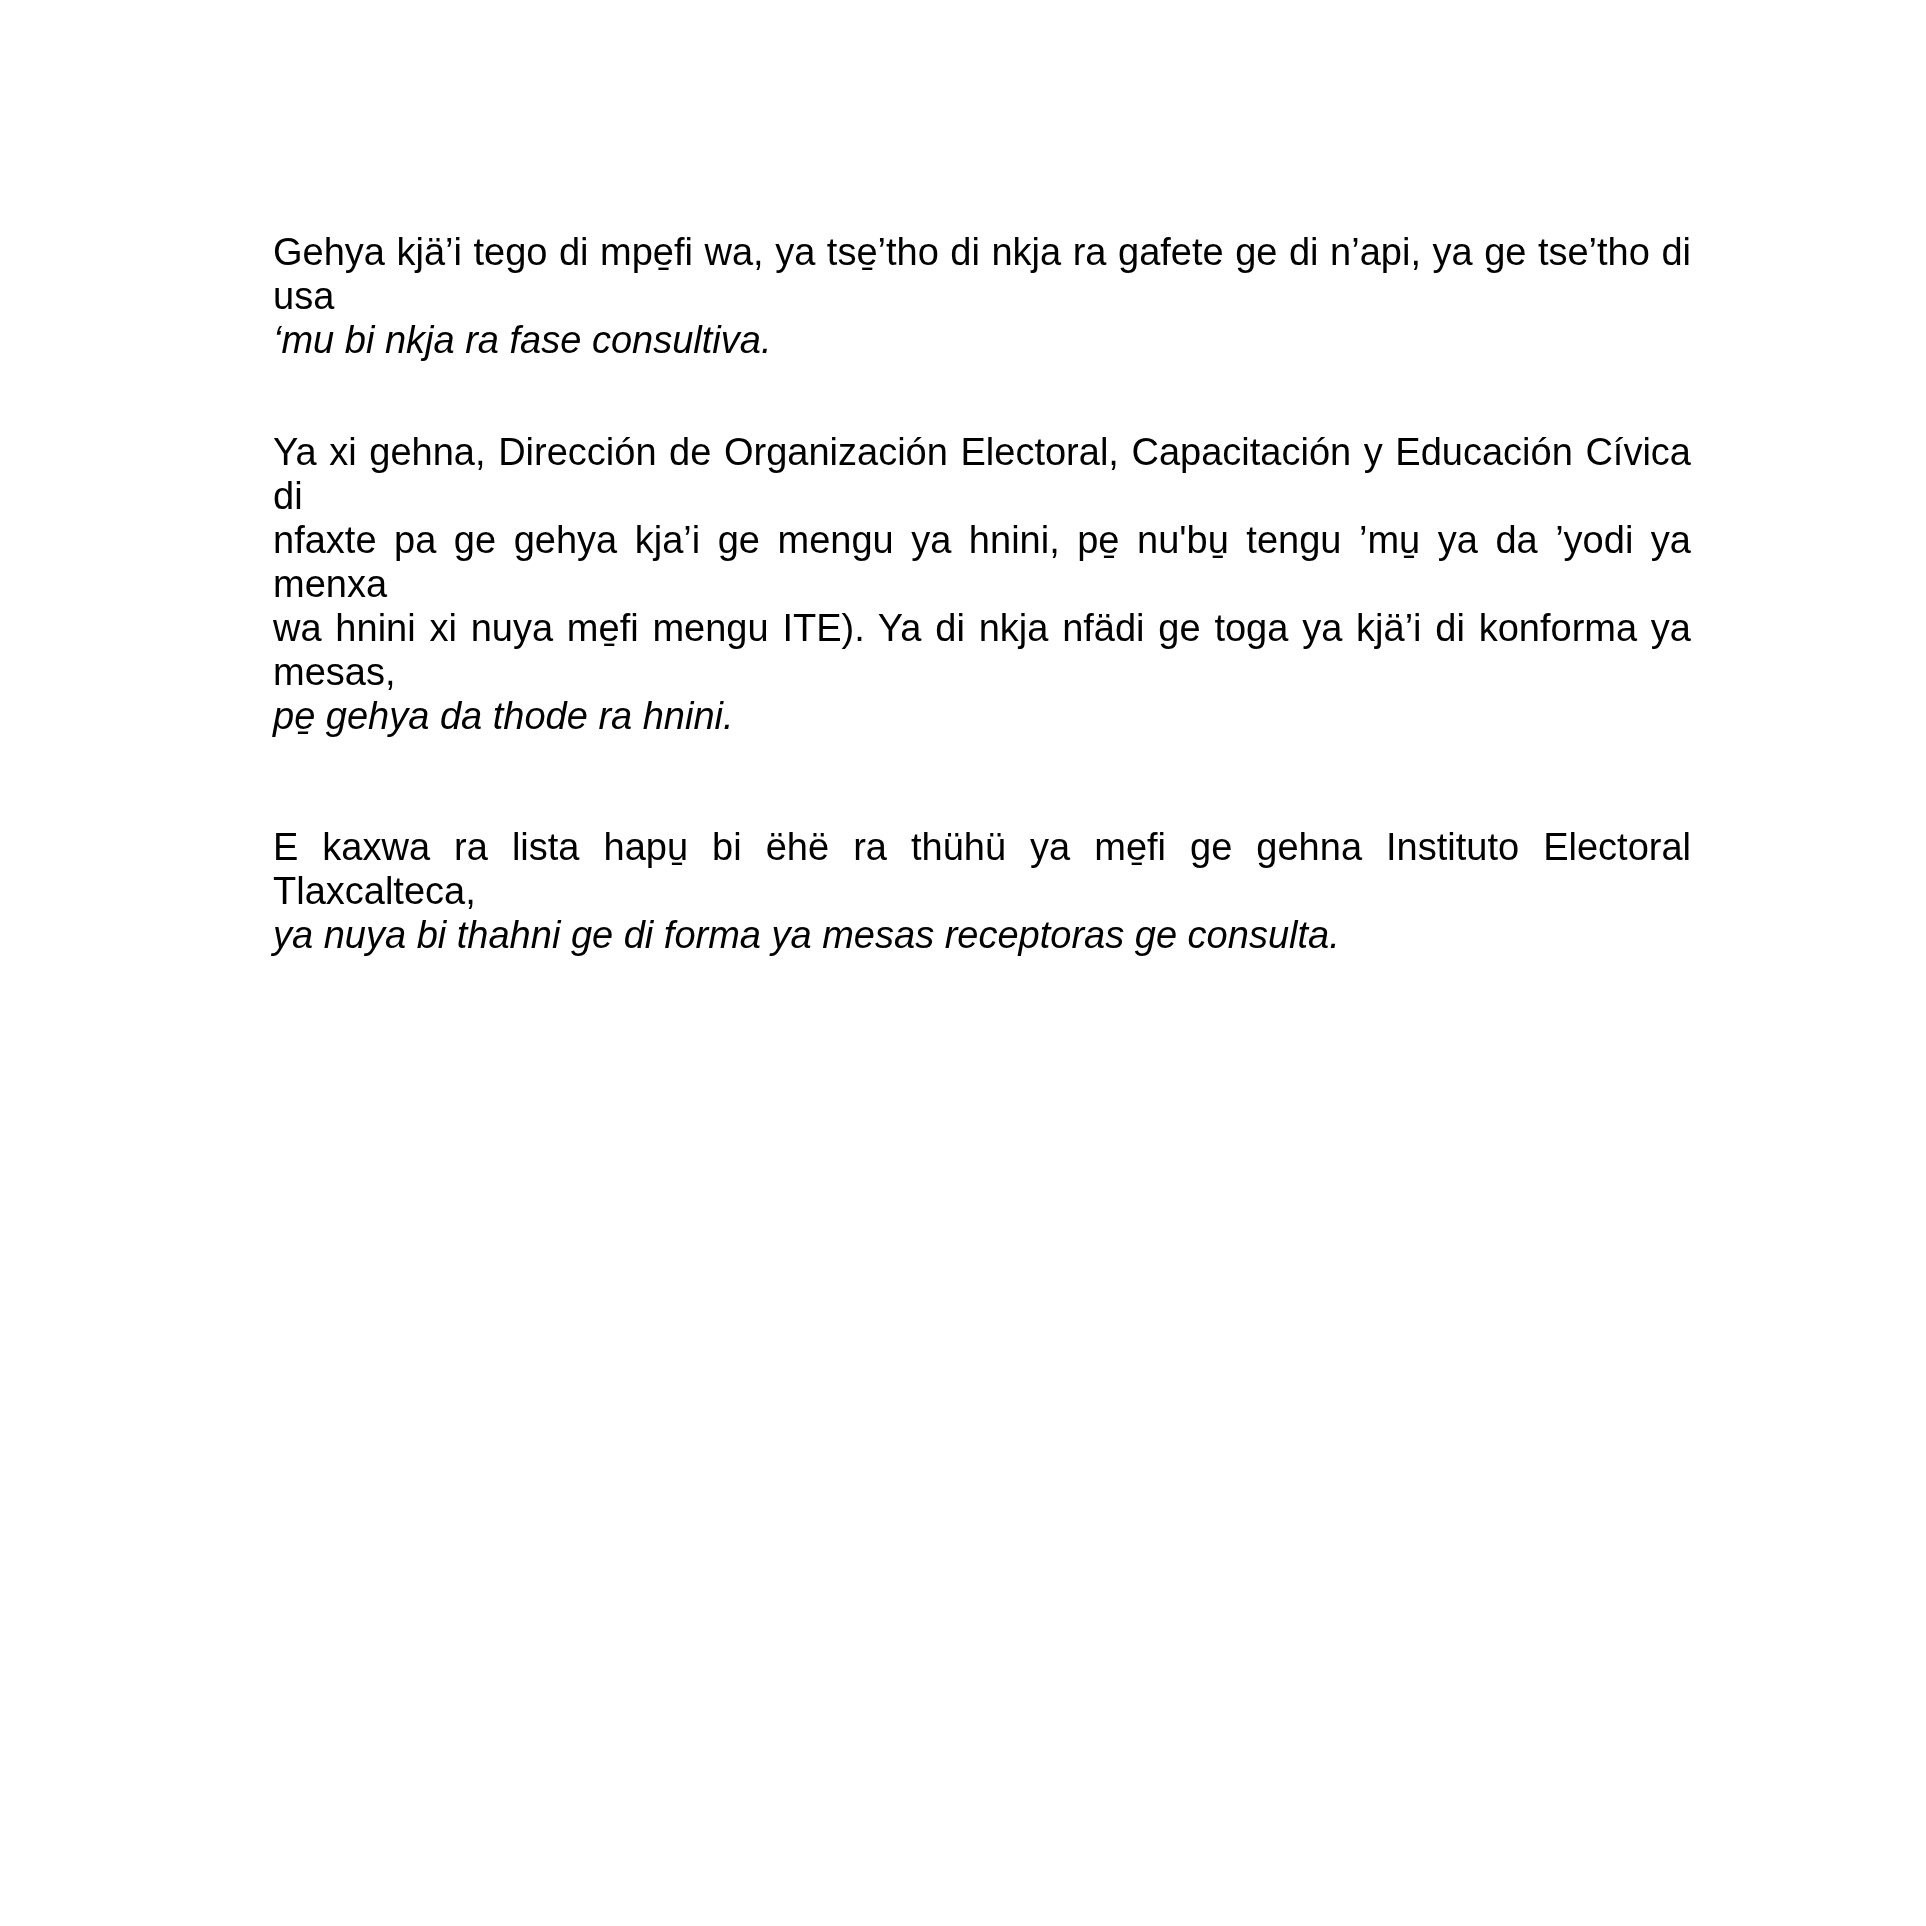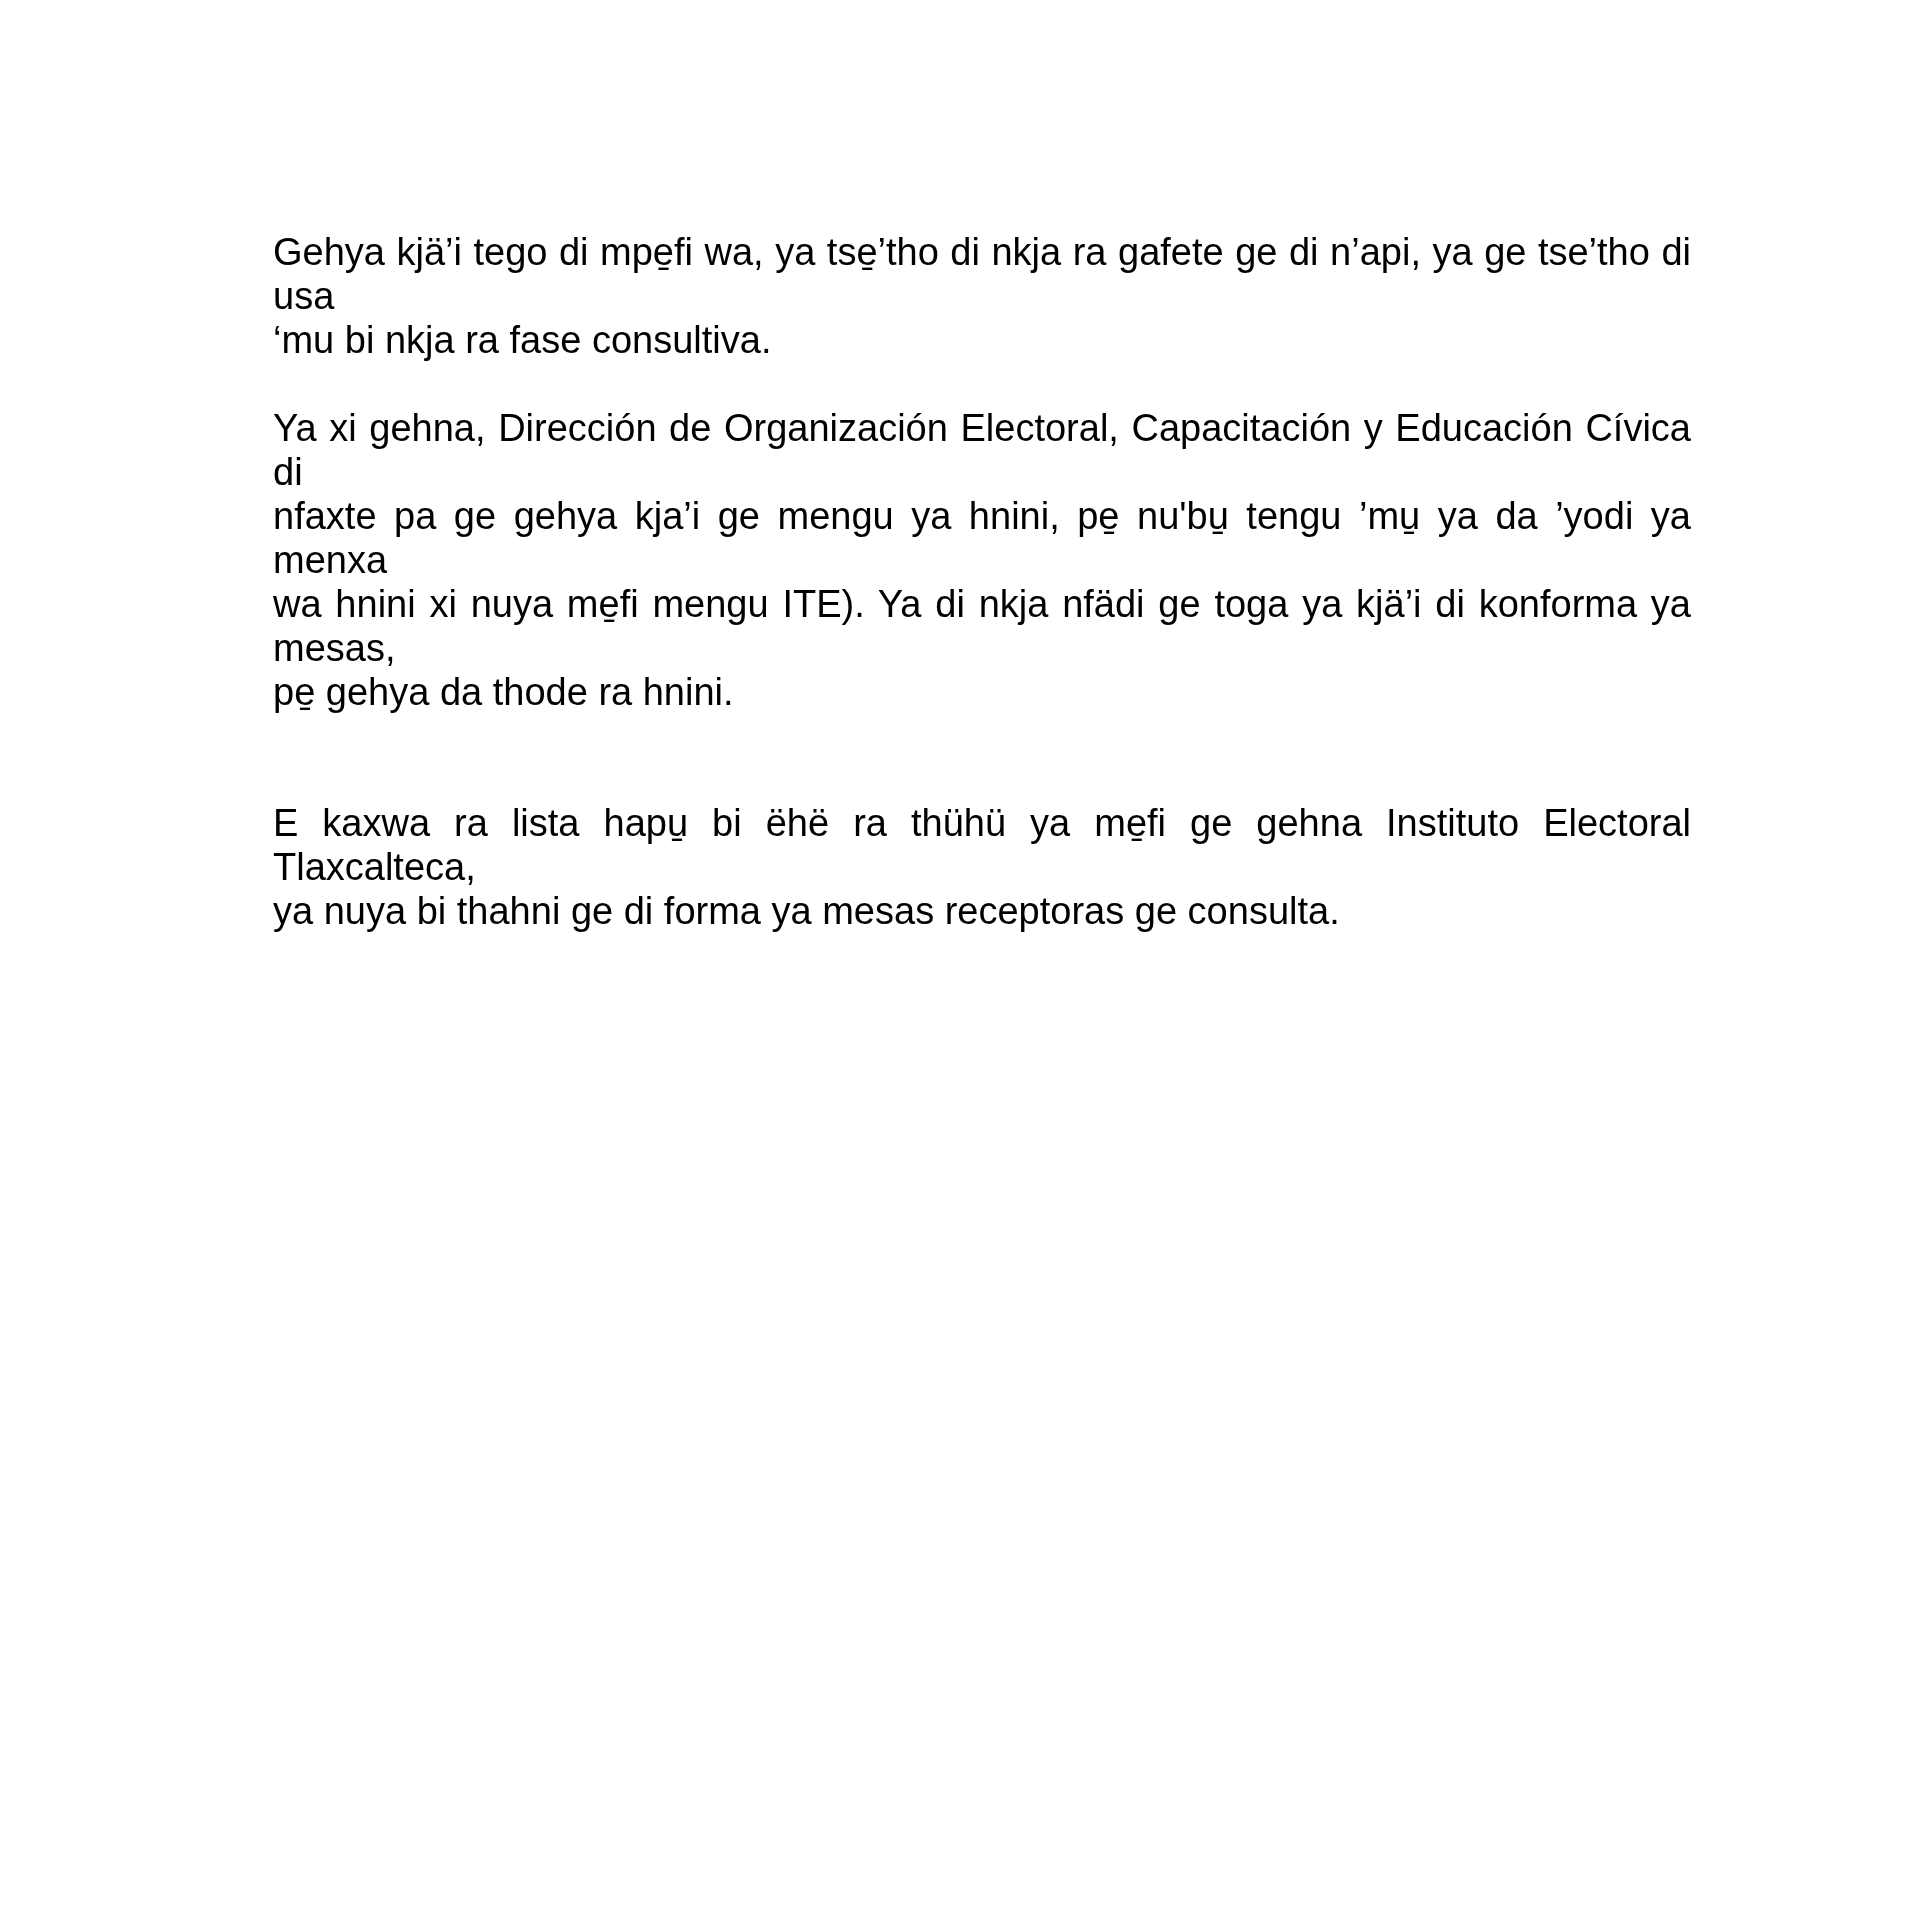--- a/index.html
+++ b/index.html
@@ -23,33 +23,34 @@
     font-size: 38px;
     line-height: 44px;
     color: #000000;
     font-weight: 400;
   }
   .para {
     margin: 0;
     padding: 0;
   }
   .para.gap-one {
-    margin-bottom: 44px;   
+    margin-bottom: 68px;   
   }
   .para.gap-two {
     margin-bottom: 87px;   
     margin-top: 23px;
   }
   .line {
     text-align: justify;
     text-align-last: justify;
     white-space: normal;
   }
   .line.last {
     text-align-last: left;
+    font-style: italic;
   }
 </style>
 </head>
 <body>
 
 <div class="page">
   <div class="text-block">
 
     <div class="para gap-one">
       <div class="line">Gehya kjä’i tego di mpe̱fi wa, ya tse̱’tho di nkja ra gafete ge di n’api, ya ge tse’tho di usa</div>

